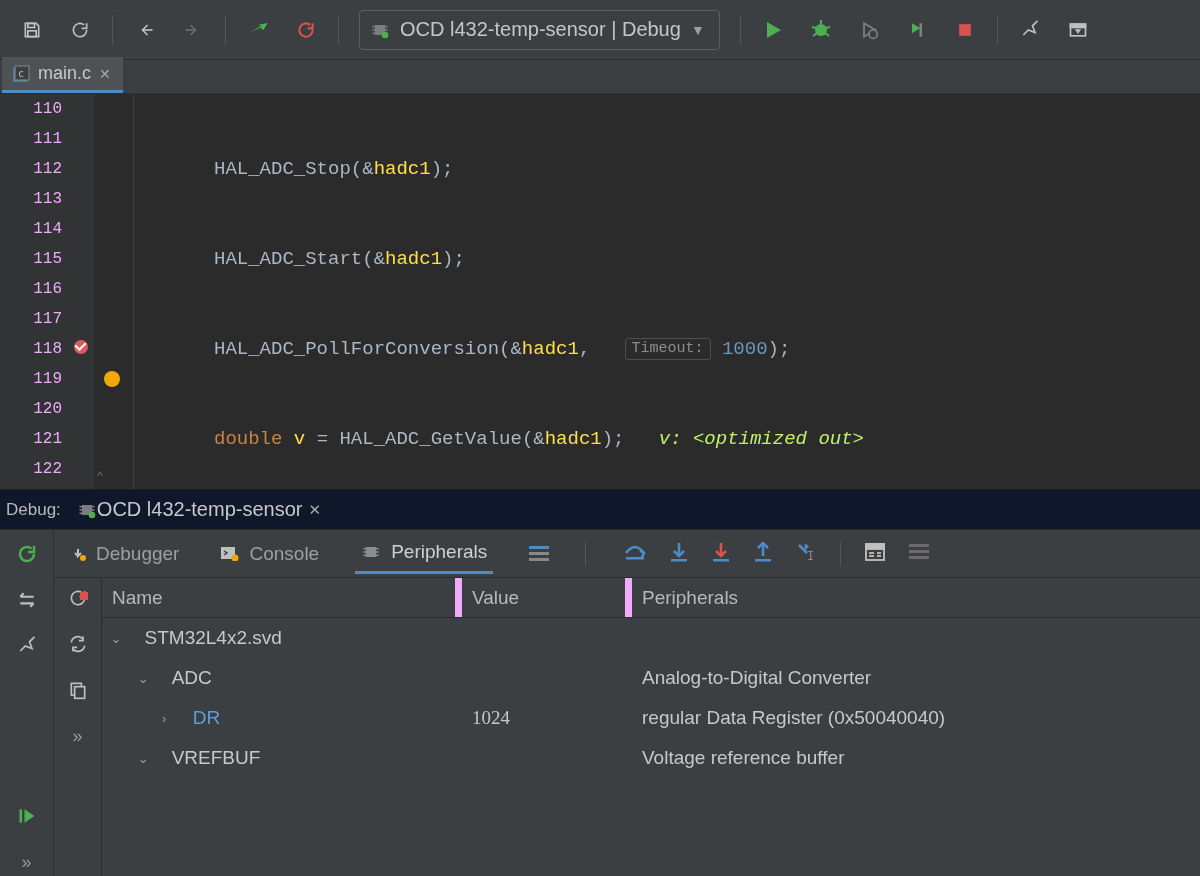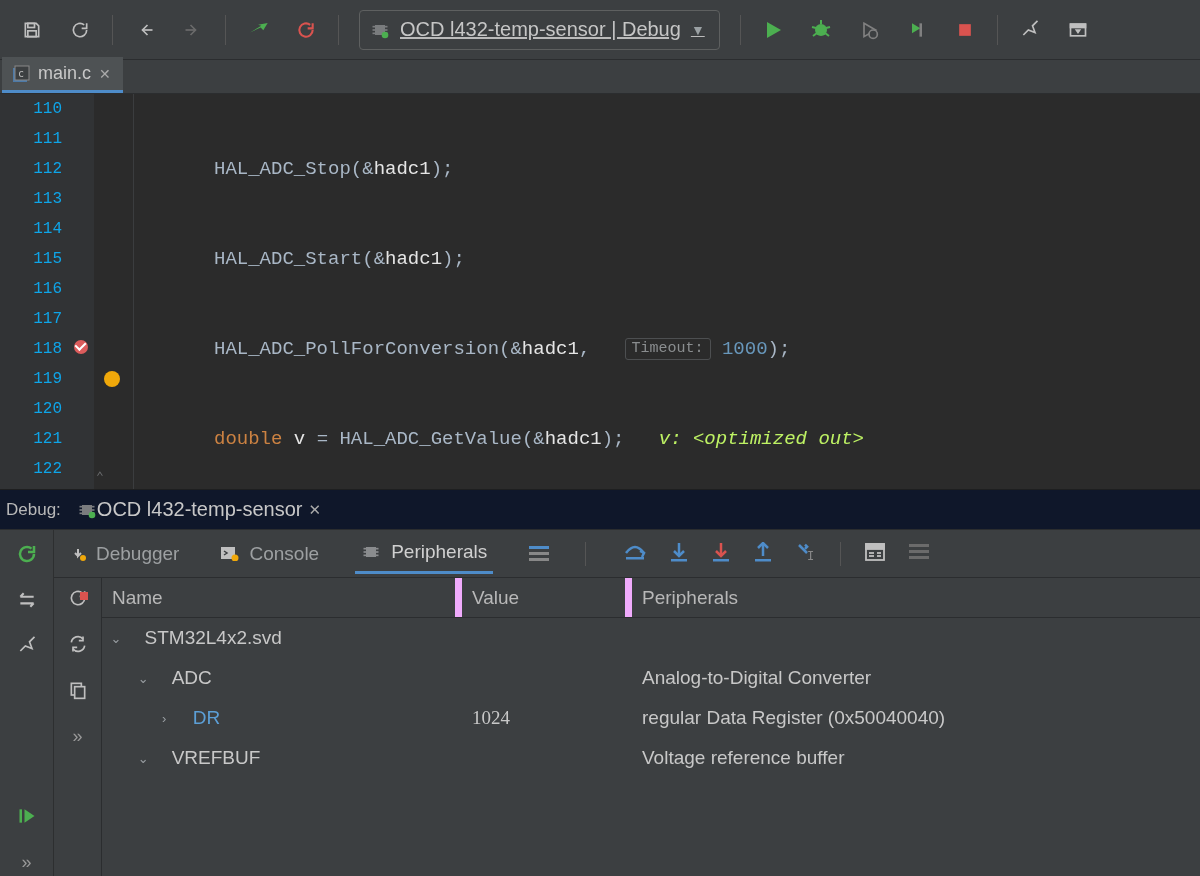--- a/index.html
+++ b/index.html
@@ -2,21 +2,21 @@
 <html><head>
 <meta charset="utf-8">
 <style>
   * { box-sizing: border-box; margin: 0; padding: 0; }
   html, body { width: 1200px; height: 876px; overflow: hidden; background: #3c3f41; font-family: "Segoe UI", Arial, sans-serif; color: #bbbbbb; }
   .mono { font-family: "Consolas", "Courier New", monospace; }
 
   
   .top-toolbar {
     height: 60px; display: flex; align-items: center; padding: 0 8px;
-    background: #3c3f41; border-bottom: 1px solid #2b2d2f; text-decoration: underline;
+    background: #3c3f41; border-bottom: 1px solid #2b2d2f;
   }
   .tb-btn {
     width: 40px; height: 40px; display: flex; align-items: center; justify-content: center;
     margin: 0 4px; border-radius: 2px;
   }
   .tb-sep { width: 1px; height: 30px; background: #555; margin: 0 8px; }
   .run-selector {
     display: flex; align-items: center; gap: 10px;
     border: 1px solid #5e6060; border-radius: 4px; padding: 4px 14px 4px 10px;
     height: 40px; margin: 0 12px;
@@ -43,21 +43,21 @@
   .editor-tab .tab-close { color: #aaa; font-size: 14px; }
 
   
   .editor {
     position: relative;
     height: 396px; background: #2b2b2b; display: flex;
     border-bottom: 1px solid #1e1f20;
   }
   .gutter {
     width: 72px; background: #313335; text-align: right;
-    font-size: 16px; line-height: 30px; color: #0ea5e9; padding-right: 10px;
+    font-size: 16px; line-height: 30px; color: #f0abfc; padding-right: 10px;
     position: relative;
   }
   .gutter-line { height: 30px; position: relative; }
   .ann-col { width: 22px; background: #313335; position: relative; }
   .breakpoint {
     position: absolute; width: 14px; height: 14px; border-radius: 50%;
     background: #db5c5c; left: 2px;
   }
   .bp-check::after {
     content: ""; position: absolute; left: 3px; top: 0px;
@@ -72,21 +72,21 @@
     position: absolute; width: 16px; height: 16px; border-radius: 50%;
     background: #f0a80a; left: 10px;
   }
   .code-area {
     flex: 1; font-size: 19px; line-height: 30px; padding-left: 80px; position: relative;
     overflow: hidden; white-space: pre;
   }
   .code-line { height: 30px; white-space: pre; }
   
   .kw { color: #cc8242; }
-  .id { color: #e5e5e5; text-align: right; }
+  .id { color: #fde047; text-align: right; }
   .fn { color: #a9b7c6; }
   .num { color: #6897bb; }
   .punct { color: #a9b7c6; }
   .cmt2 { color: #bef264; font-style: italic; }
   .cmt-box {
     display: inline-block; border: 1px solid #4d4f51; border-radius: 3px;
     padding: 0 6px; font-size: 15px; font-style: normal; color: #8a8d8f;
     line-height: 20px; vertical-align: 2px;
   }
 

